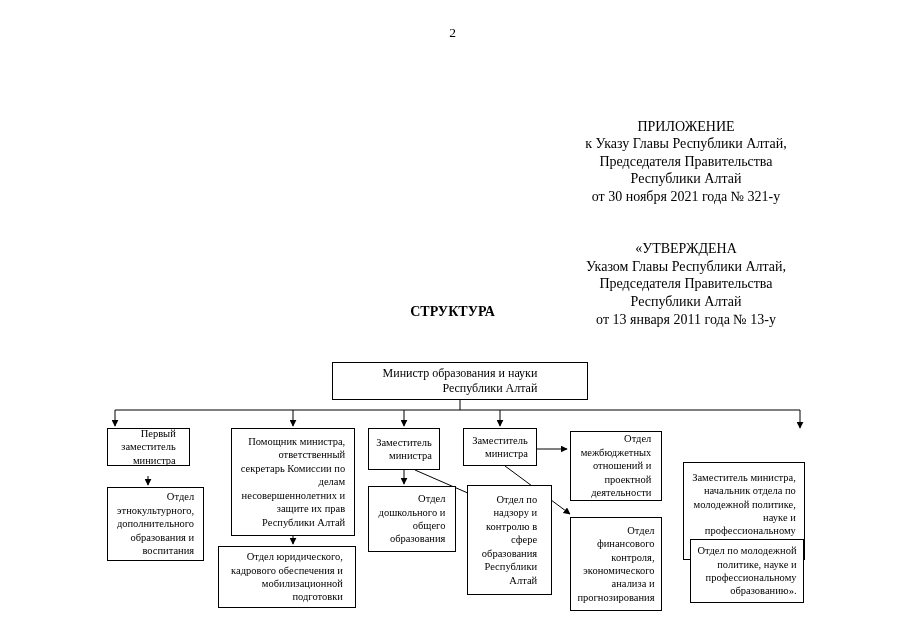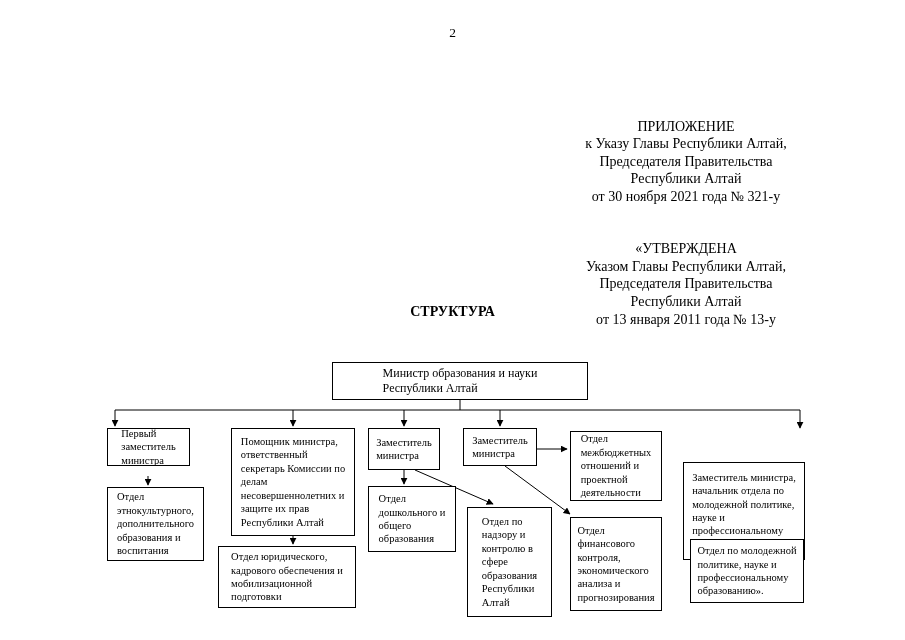--- a/index.html
+++ b/index.html
@@ -45,35 +45,35 @@
     pointer-events: none;
   }
   .box {
     position: absolute;
     border: 1px solid #000;
     background: #fff;
     box-sizing: border-box;
     display: flex;
     align-items: center;
     justify-content: center;
-    text-align: left;
+    text-align: right;
     white-space: pre-line;
     font-size: 10.5px;
     line-height: 1.28;
     padding: 18px 3px;
   }
   .b-minister     { left: 332px; top: 362px; width: 256px; height: 36px; font-size: 12px; }
   .b-first-deputy { left: 107px; top: 428px; width: 83px;  height: 36px; }
   .b-ethno        { left: 107px; top: 487px; width: 97px;  height: 74px; }
   .b-assistant    { left: 231px; top: 428px; width: 124px; height: 108px; }
   .b-legal        { left: 218px; top: 546px; width: 138px; height: 62px; }
   .b-deputy1      { left: 368px; top: 428px; width: 72px;  height: 42px; }
   .b-preschool    { left: 368px; top: 486px; width: 88px;  height: 66px; }
   .b-deputy2      { left: 463px; top: 428px; width: 74px;  height: 38px; }
-  .b-supervision  { left: 467px; top: 507px; width: 85px;  height: 110px; }
+  .b-supervision  { left: 467px; top: 485px; width: 85px;  height: 110px; }
   .b-interbudget  { left: 570px; top: 431px; width: 92px;  height: 70px; }
   .b-finance      { left: 570px; top: 517px; width: 92px;  height: 94px; }
   .b-deputy-youth { left: 683px; top: 430px; width: 122px; height: 98px; margin-top: 32px; }
   .b-youth        { left: 690px; top: 539px; width: 114px; height: 64px; }
 </style>
 </head>
 <body>
 
 <div class="page">
 

